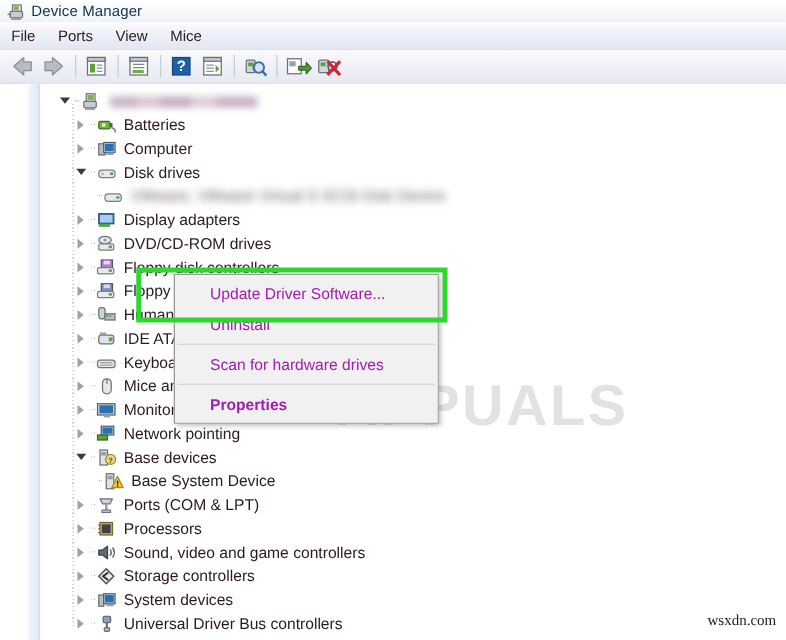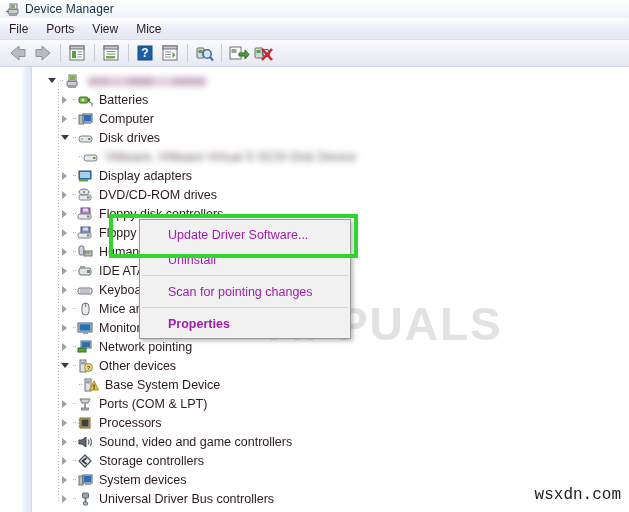--- a/index.html
+++ b/index.html
@@ -139,22 +139,22 @@
     font-size:46px;font-weight:bold;letter-spacing:2px;
     color:#e2e2e2;font-family:"Liberation Sans", sans-serif;
     user-select:none;pointer-events:none;
   }
   .wm-logo{
     position:absolute;left:252px;top:228px;width:54px;height:54px;
     pointer-events:none;opacity:.55;
   }
   .sitetag{
     position:absolute;right:8px;bottom:8px;
-    font-size:16px;color:#1d1d1d;
-    font-family:Liberation Mono, monospace;
+    font-size:12px;color:#1d1d1d;
+    font-family:Liberation Serif, serif;
   }
 </style>
 </head>
 <body>
 
 <div class="window">
 
   <div class="titlebar">
     <span class="title-icon">
       <svg width="16" height="16" viewBox="0 0 16 16">
@@ -495,21 +495,21 @@
         <span class="twisty expanded"></span>
         <span class="dots"></span>
         <span class="ico">
           <svg width="17" height="16" viewBox="0 0 17 16">
             <rect x="3" y="2" width="6" height="12" fill="#dfe3e8" stroke="#6e7277" stroke-width="1"></rect>
             <rect x="4" y="3.5" width="4" height="3" fill="#9aa0a6"></rect>
             <circle cx="11.5" cy="9.5" r="4" fill="#e9d88a" stroke="#a5892b" stroke-width="1"></circle>
             <text x="11.5" y="12" font-size="6" font-weight="bold" fill="#5d4a10" text-anchor="middle" font-family="Liberation Sans, sans-serif">?</text>
           </svg>
         </span>
-        <span class="lbl">Other devices</span>
+        <span class="lbl">Base devices</span>
       </div>
 
       <div class="row">
         <span class="indent" style="width:46px"></span>
         <span class="dots"></span>
         <span class="ico">
           <svg width="17" height="16" viewBox="0 0 17 16">
             <rect x="2" y="2" width="6" height="12" fill="#dfe3e8" stroke="#6e7277" stroke-width="1"></rect>
             <rect x="3" y="3.5" width="4" height="3" fill="#9aa0a6"></rect>
             <path d="M11 4 L15.5 13 L6.5 13 Z" fill="#f2c531" stroke="#a5892b" stroke-width="1" stroke-linejoin="round"></path>
@@ -618,21 +618,21 @@
         <path d="M20 38 q7 5 14 0" fill="none" stroke="#c9a36a" stroke-width="2" opacity=".6"></path>
       </svg>
     </div>
     <div class="watermark">APPUALS</div>
 
     <div class="ctxmenu">
       <div class="ctx-inner">
         <div class="ctx-item">Update Driver Software...</div>
         <div class="ctx-item">Uninstall</div>
         <div class="ctx-sep"></div>
-        <div class="ctx-item">Scan for pointing changes</div>
+        <div class="ctx-item">Scan for hardware drives</div>
         <div class="ctx-sep"></div>
         <div class="ctx-item bold">Properties</div>
       </div>
     </div>
 
     <div class="greenbox"></div>
 
   </div>
 
   <div class="sitetag">wsxdn.com</div>

